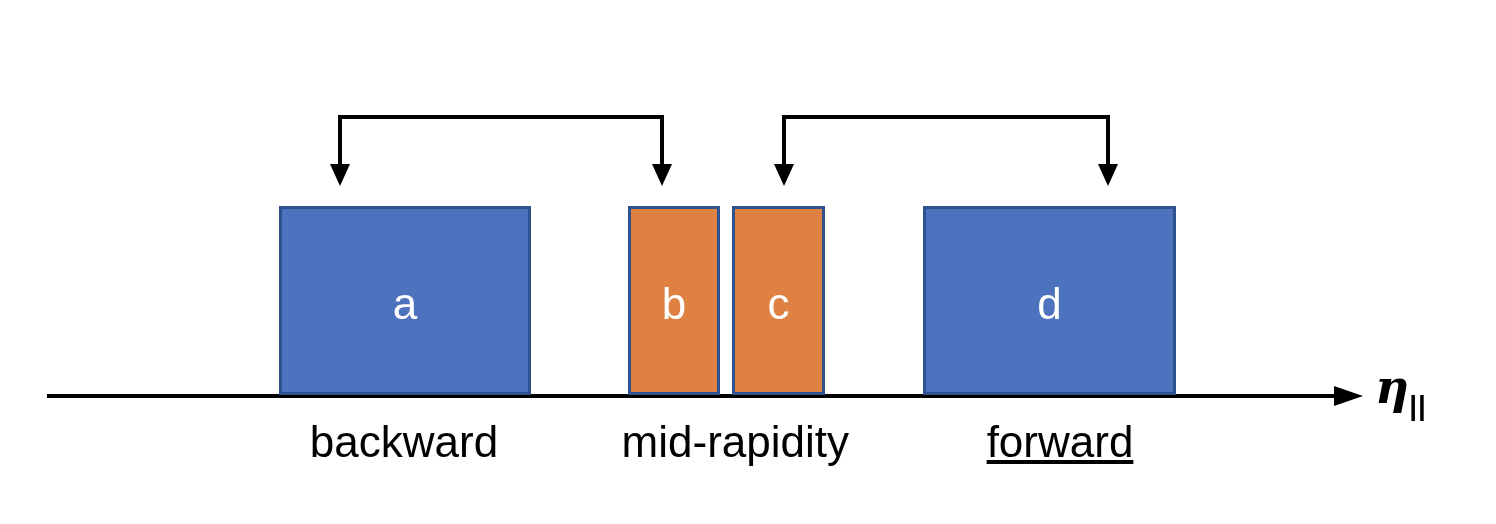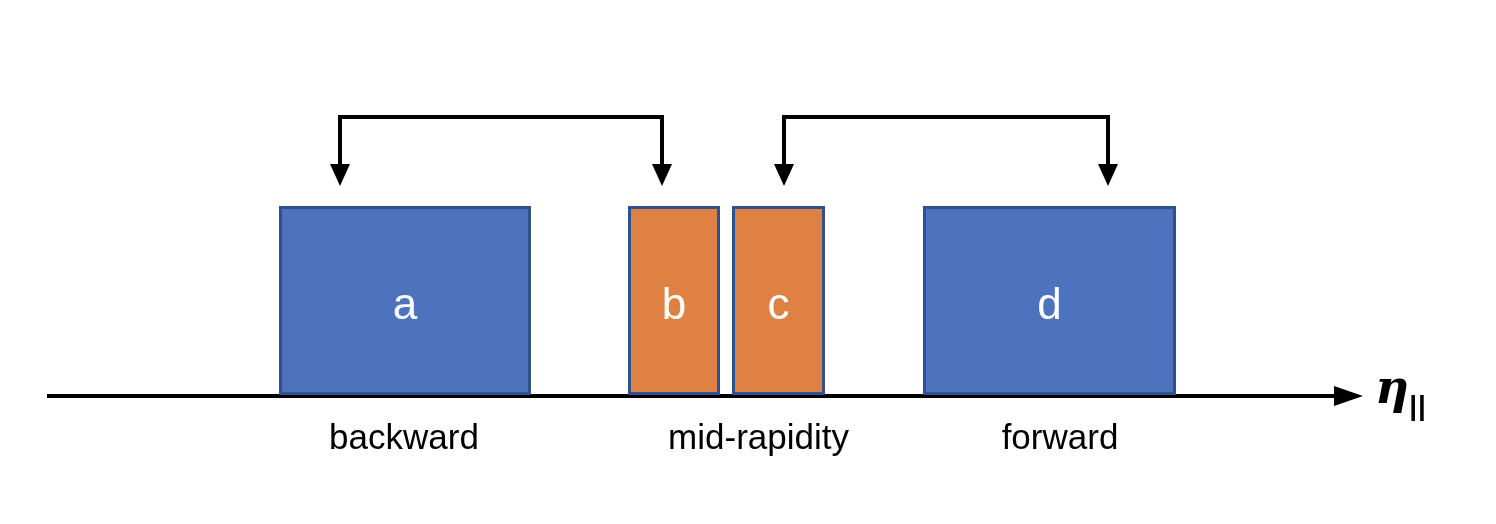--- a/index.html
+++ b/index.html
@@ -41,27 +41,27 @@
   .box-a { left: 279px; width: 252px; }
   .box-b { left: 628px; width: 92px;  }
   .box-c { left: 732px; width: 93px;  }
   .box-d { left: 923px; width: 253px; }
 
   .region-label {
     position: absolute;
     top: 418px;
     width: 260px;
     text-align: center;
-    font-size: 35px;
+    font-size: 44px;
     color: #000000;
     line-height: 1.1;
   }
   .region-backward    { left: 274px; }
   .region-midrapidity { left: 589px; text-align: right; }
-  .region-forward     { left: 930px; }
+  .region-forward     { left: 930px; text-decoration: underline; }
 
   .eta-label {
     position: absolute;
     left: 1375px;
     top: 363px;
     color: #000000;
     white-space: nowrap;
   }
   .eta-sym {
     font-family: "DejaVu Serif", serif;

